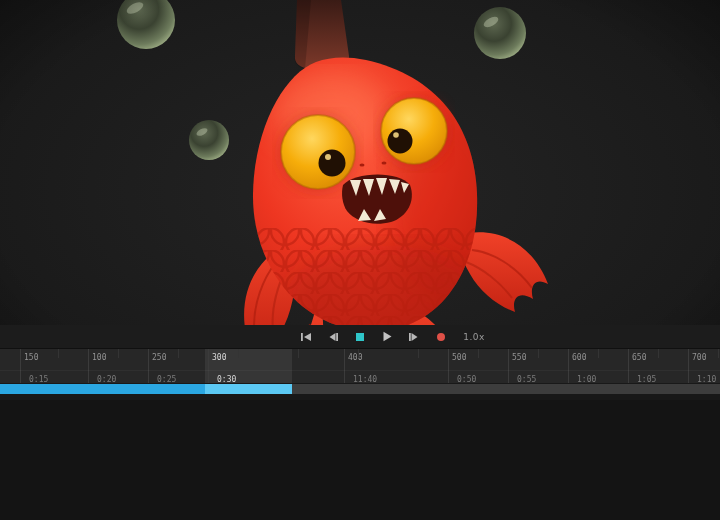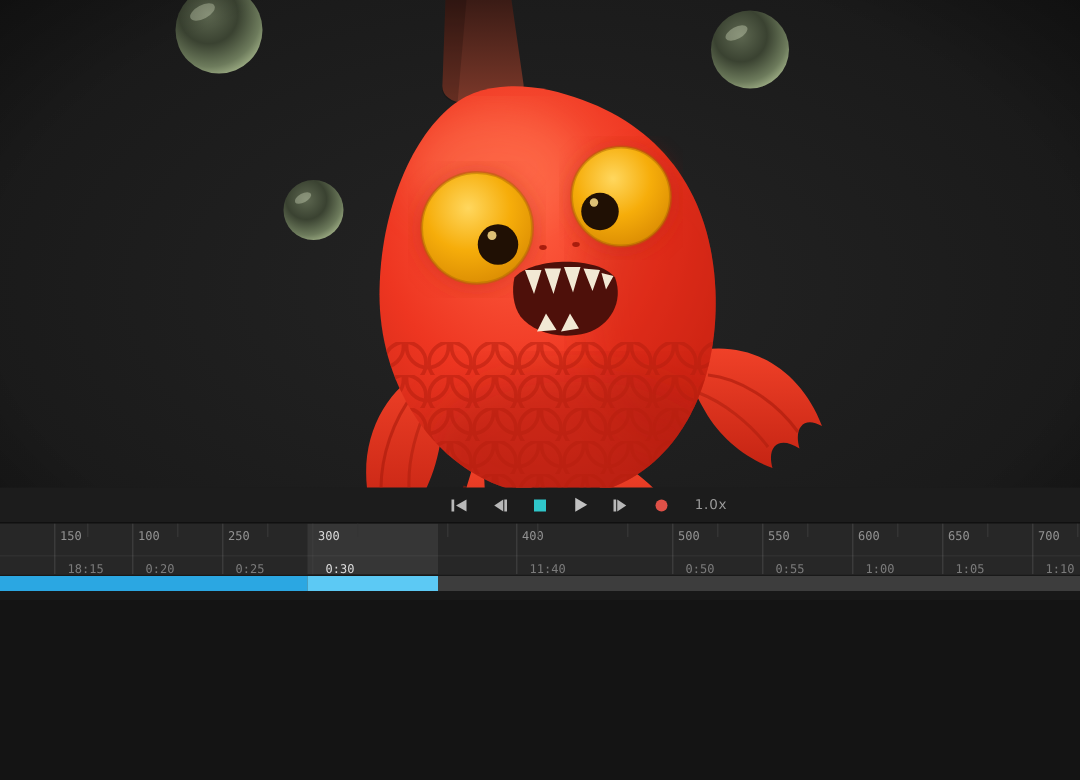--- a/index.html
+++ b/index.html
@@ -207,24 +207,24 @@
           <circle cx="6" cy="5" r="4" fill="#df5047"></circle>
         </svg>
       </button>
       <span class="speed">1.0x</span>
     </div>
   </div>
 
   <div class="ruler" id="ruler">
     <div class="sel"></div>
 
-  <div class="tick" style="left: 36px; text-decoration: underline;">
+  <div class="tick" style="left: 20px; text-decoration: underline;">
         <i class="tl"></i>
         <span class="tf">150</span>
-        <span class="tt">18:15</span>
+        <span class="tt">0:15</span>
       </div>
       <i class="tm" style="left: 58px;"></i>
       <div class="tick" style="left: 88px;">
         <i class="tl"></i>
         <span class="tf">100</span>
         <span class="tt">0:20</span>
       </div>
       <i class="tm" style="left: 118px;"></i>
       <div class="tick" style="left: 148px; text-align: center;">
         <i class="tl"></i>

